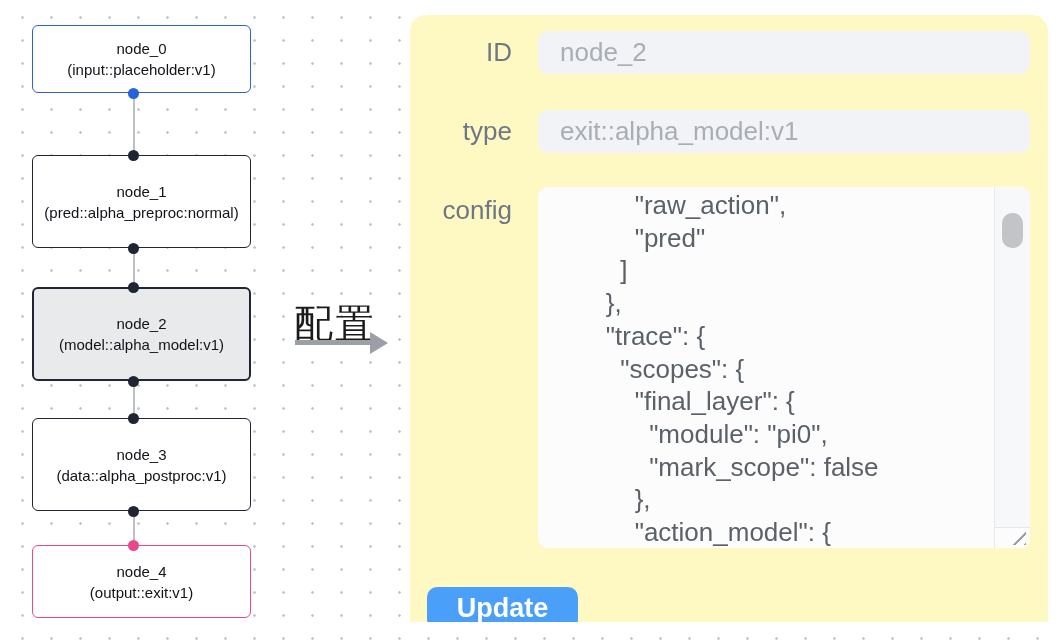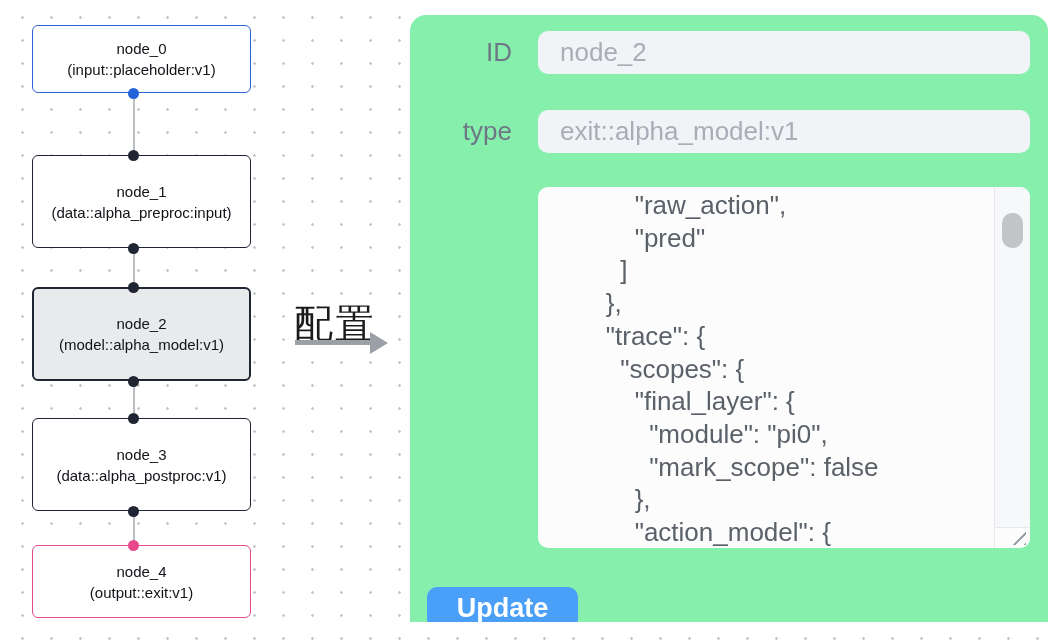--- a/index.html
+++ b/index.html
@@ -84,21 +84,21 @@
     border-bottom: 11px solid transparent;
   }
 
   
   .panel {
     position: absolute;
     left: 410px;
     top: 15px;
     width: 638px;
     height: 607px;
-    background: #86efac;
+    background: #fef9c3;
     border-radius: 16px 16px 0 0;
     overflow: hidden;
     z-index: 4;
   }
   .field-label {
     position: absolute;
     left: 0;
     width: 102px;
     text-align: right;
     font-size: 26px;
@@ -204,21 +204,21 @@
     <div class="edge" style="top:381px;height:37px"></div>
     <div class="edge" style="top:511px;height:34px"></div>
 
     <div class="node accent-blue" style="top:25px;height:68px">
       <div>node_0</div>
       <div class="sub">(input::placeholder:v1)</div>
     </div>
 
     <div class="node" style="top:155px;height:93px">
       <div>node_1</div>
-      <div class="sub">(data::alpha_preproc:input)</div>
+      <div class="sub">(pred::alpha_preproc:normal)</div>
     </div>
 
     <div class="node selected" style="top:287px;height:94px">
       <div>node_2</div>
       <div class="sub">(model::alpha_model:v1)</div>
     </div>
 
     <div class="node" style="top:418px;height:93px">
       <div>node_3</div>
       <div class="sub">(data::alpha_postproc:v1)</div>
@@ -244,20 +244,21 @@
   <div class="arrow-head"></div>
 
   <div class="panel">
 
     <div class="field-label" style="top:22px">ID</div>
     <div class="text-input" style="top:16px">node_2</div>
 
     <div class="field-label" style="top:101px">type</div>
     <div class="text-input" style="top:95px">exit::alpha_model:v1</div>
 
+    <div class="field-label" style="top:180px">config</div>
 
     <div class="config-area">
       <div class="config-text">            "raw_action",
             "pred"
           ]
         },
         "trace": {
           "scopes": {
             "final_layer": {
               "module": "pi0",

